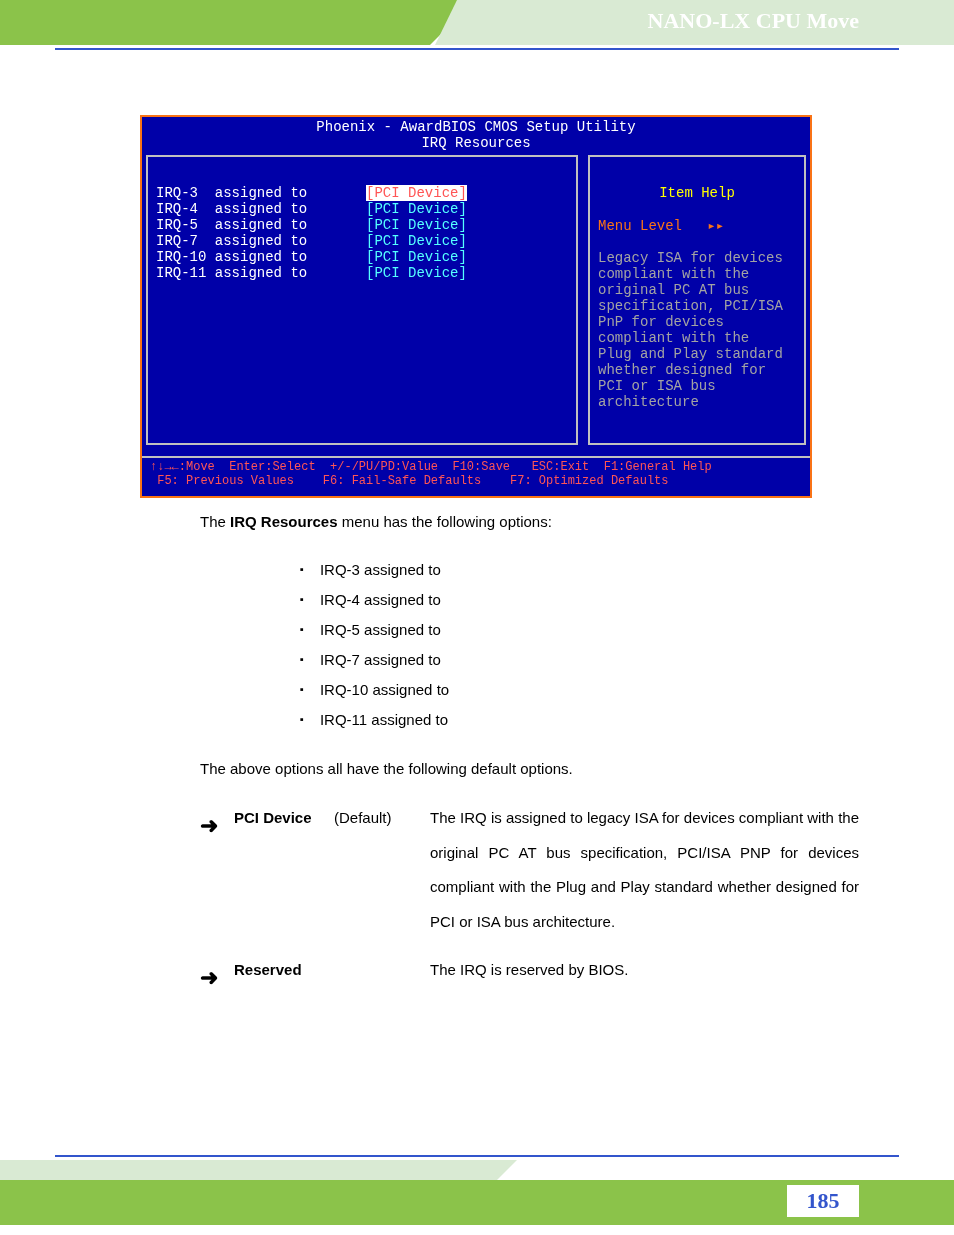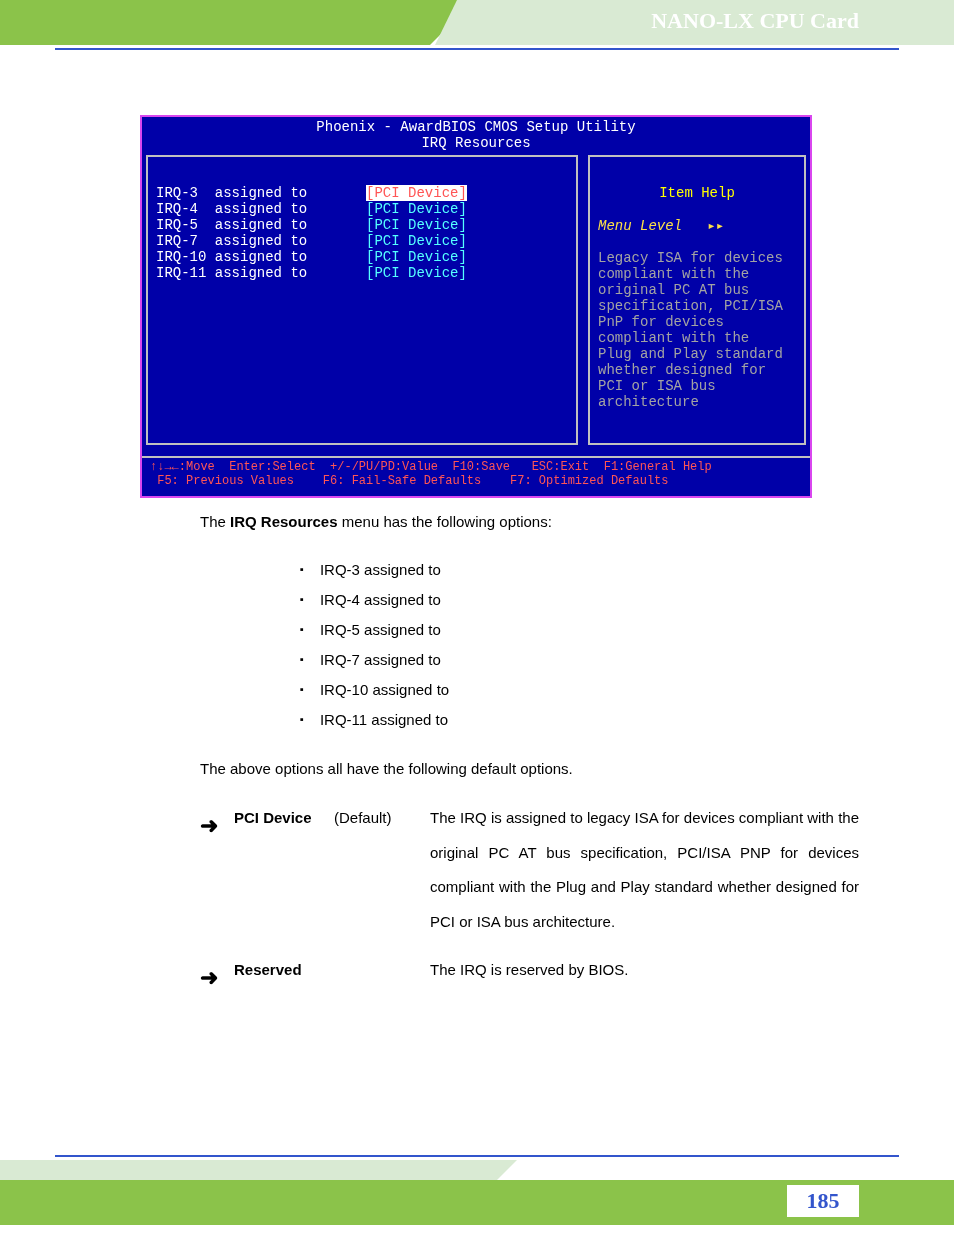--- a/index.html
+++ b/index.html
@@ -32,34 +32,34 @@
     border-top:20px solid #d9ead3; border-right:20px solid transparent; }
   .ftr-grn-bar { position:absolute; left:0; bottom:10px; width:954px; height:45px; background:#8bc34a; }
   .ftr-num-box { position:absolute; right:95px; bottom:18px; width:72px; height:32px;
     background:#fff; display:flex; align-items:center; justify-content:center; }
   .ftr-num-box span { color:#3355cc; font-family:"Times New Roman",serif; font-size:22px; font-weight:bold; }
   .ftr-blue-rule { position:absolute; left:55px; bottom:78px; right:55px; height:2px; background:#3355cc; }
 
   
   .bios {
     position:absolute; left:140px; top:115px; width:672px; height:383px;
-    background:#0000a8; border:2px solid #d946ef;
+    background:#0000a8; border:2px solid #f97316;
     font-family:"Courier New", monospace; font-size:14px; color:#fff;
   }
   .bios-title   { text-align:center; color:#fff; padding-top:2px; white-space:pre; }
   .bios-sub     { text-align:center; color:#fff; }
   .bios-body    { position:relative; height:298px; }
   .bios-left, .bios-right {
     border:2px solid #c0c0c0; position:absolute; top:4px; bottom:4px;
     padding:12px 8px; white-space:pre;
   }
   .bios-left  { left:4px;  width:432px; color:#fff; }
   .bios-right { right:4px; width:218px; }
   .bios-item-help { color:#ffff00; display:block; text-align:center; }
-  .bios-menulvl   { color:#fde047;font-style:italic; }
+  .bios-menulvl   { color:#f97316; }
   .bios-help-txt  { color:#a3a3a3; display:block; }
   .irq-line .val-sel { color:#ff5555; background:#fff; }
   .irq-line .val     { color:#55ffff; }
   .irq-lbl { color:#fff; }
   .bios-footnav {
     position:absolute; left:0; right:0; bottom:0; height:40px;
     border-top:2px solid #c0c0c0; padding:2px 8px;
     color:#ff5555; white-space:pre; font-size:12px;
   }
 
@@ -81,21 +81,21 @@
   .opt-def   { width:96px; }
   .opt-desc  { flex:1; text-align:justify; }
 </style>
 </head>
 <body>
 
 <div class="hdr-green-bar"></div>
 <div class="hdr-green-tri"></div>
 <div class="hdr-lt-bar"></div>
 <div class="hdr-lt-tri"></div>
-<div class="hdr-title">NANO-LX CPU Card</div>
+<div class="hdr-title">NANO-LX CPU Move</div>
 <div class="hdr-blue-rule"></div>
 
 <div class="bios">
   <div class="bios-title">Phoenix - AwardBIOS CMOS Setup Utility</div>
   <div class="bios-sub">IRQ Resources</div>
   <div class="bios-body">
     <div class="bios-left">
 <span class="irq-line"><span class="irq-lbl">IRQ-3  assigned to</span>       <span class="val-sel">[PCI Device]</span></span>
 <span class="irq-line"><span class="irq-lbl">IRQ-4  assigned to</span>       <span class="val">[PCI Device]</span></span>
 <span class="irq-line"><span class="irq-lbl">IRQ-5  assigned to</span>       <span class="val">[PCI Device]</span></span>

